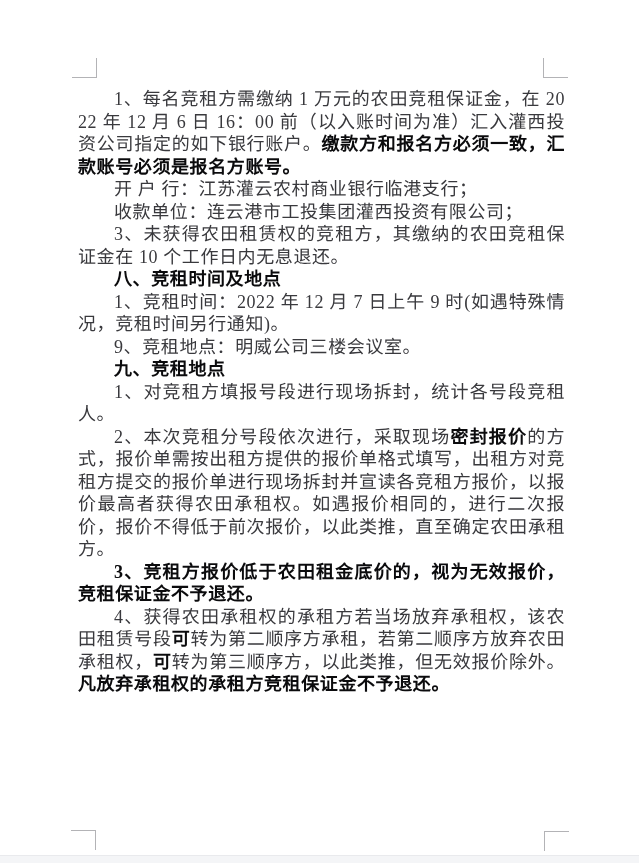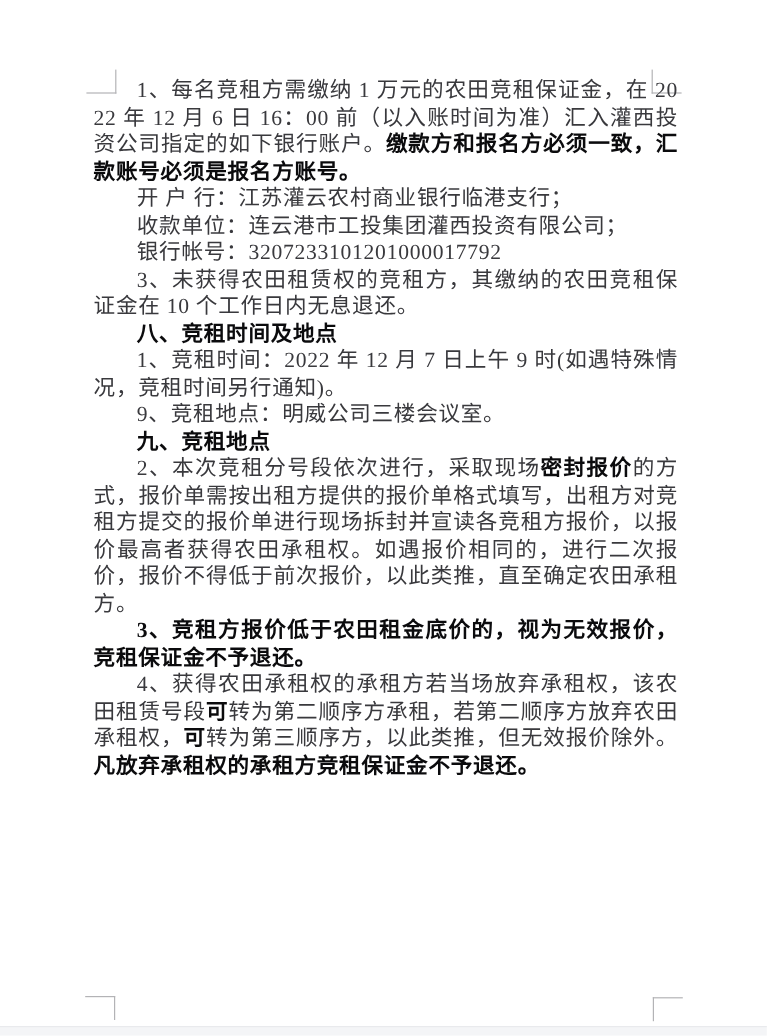--- a/index.html
+++ b/index.html
@@ -26,21 +26,21 @@
     height: 19px;
   }
   .crop-mark.tl { left: 72px;  top: 58px;  border-right: 1px solid #b3b3b6; border-bottom: 1px solid #b3b3b6; }
   .crop-mark.tr { left: 543px; top: 58px;  border-left: 1px solid #b3b3b6;  border-bottom: 1px solid #b3b3b6; }
   .crop-mark.bl { left: 71px;  top: 830px; border-right: 1px solid #b3b3b6; border-top: 1px solid #b3b3b6; }
   .crop-mark.br { left: 544px; top: 831px; border-left: 1px solid #b3b3b6;  border-top: 1px solid #b3b3b6; }
 
   .text-block {
     position: absolute;
     left: 78px;
-    top: 64px;
+    top: 88px;
     width: 487px;
   }
   p.para {
     margin: 0;
     padding: 0;
     font-size: 18px;
     line-height: 22.5px;
     letter-spacing: 0.6px;
     color: #39393d;
     text-align: justify;
@@ -73,25 +73,25 @@
 <div class="page">
   <div class="crop-mark tl"></div>
   <div class="crop-mark tr"></div>
   <div class="crop-mark bl"></div>
   <div class="crop-mark br"></div>
 
   <div class="text-block">
       <p class="para indent"><span>1、每名竞租方需缴纳 1 万元的农田竞租保证金，在 2022 年 12 月 6 日 16：00 前（以入账时间为准）汇入灌西投资公司指定的如下银行账户。</span><span class="bold">缴款方和报名方必须一致，汇款账号必须是报名方账号。</span></p>
       <p class="para indent"><span>开 户 行：江苏灌云农村商业银行临港支行；</span></p>
       <p class="para indent"><span>收款单位：连云港市工投集团灌西投资有限公司；</span></p>
-      <p class="para indent"><span>银行帐号：3207233101201000017792</span></p>
       <p class="para indent"><span>3、未获得农田租赁权的竞租方，其缴纳的农田竞租保证金在 10 个工作日内无息退还。</span></p>
       <p class="para indent"><span class="bold">八、竞租时间及地点</span></p>
       <p class="para indent"><span>1、竞租时间：2022 年 12 月 7 日上午 9 时(如遇特殊情况，竞租时间另行通知)。</span></p>
       <p class="para indent"><span>9、竞租地点：明威公司三楼会议室。</span></p>
       <p class="para indent"><span class="bold">九、竞租地点</span></p>
+      <p class="para indent"><span>1、对竞租方填报号段进行现场拆封，统计各号段竞租人。</span></p>
       <p class="para indent"><span>2、本次竞租分号段依次进行，采取现场</span><span class="bold">密封报价</span><span>的方式，报价单需按出租方提供的报价单格式填写，出租方对竞租方提交的报价单进行现场拆封并宣读各竞租方报价，以报价最高者获得农田承租权。如遇报价相同的，进行二次报价，报价不得低于前次报价，以此类推，直至确定农田承租方。</span></p>
       <p class="para indent"><span class="bold">3、竞租方报价低于农田租金底价的，视为无效报价，竞租保证金不予退还。</span></p>
       <p class="para indent"><span>4、获得农田承租权的承租方若当场放弃承租权，该农田租赁号段</span><span class="bold">可</span><span>转为第二顺序方承租，若第二顺序方放弃农田承租权，</span><span class="bold">可</span><span>转为第三顺序方，以此类推，但无效报价除外。</span><span class="bold">凡放弃承租权的承租方竞租保证金不予退还。</span></p>
     </div>
 
   <div class="page-edge"></div>
 </div>
 
 </body></html>

